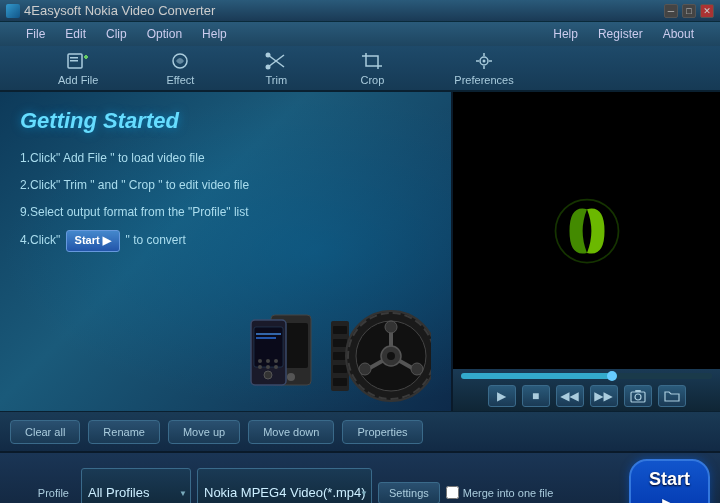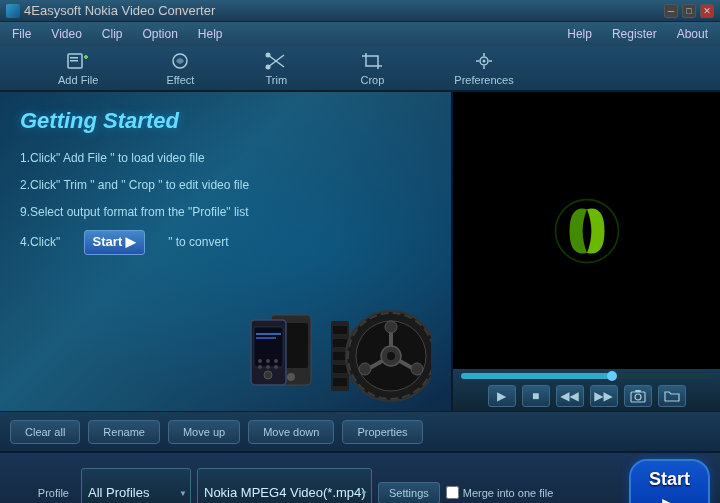--- a/index.html
+++ b/index.html
@@ -49,21 +49,21 @@
       color: #ccc;
     }
 
     
     #menu-bar {
       background: linear-gradient(to bottom, #2a5a7a, #1e4560);
       height: 24px;
       display: flex;
       align-items: center;
       justify-content: space-between;
-      padding: 0 8px;
+      padding: 0 22px;
       gap: 16px;
     }
     #menu-bar .menu-left {
       display: flex;
       gap: 12px;
     }
     #menu-bar .menu-right {
       display: flex;
       gap: 12px;
     }
@@ -143,23 +143,23 @@
       margin-bottom: 10px;
       line-height: 1.4;
     }
     .start-btn-inline {
       display: inline-block;
       background: linear-gradient(to bottom, #4488cc, #2255aa);
       border: 1px solid #6699dd;
       border-radius: 3px;
       padding: 2px 8px;
       color: #fff;
-      font-size: 13px;
+      font-size: 11px;
       font-weight: bold;
-      margin: 0 20px;
+      margin: 0 2px;
     }
 
     
     #film-reel {
       position: absolute;
       right: 20px;
       bottom: 10px;
       width: 100px;
       height: 100px;
     }
@@ -360,21 +360,21 @@
   <div class="title-controls">
     <div class="win-btn">─</div>
     <div class="win-btn">□</div>
     <div class="win-btn" style="background:#aa3333;">✕</div>
   </div>
 </div>
 
 <div id="menu-bar">
   <div class="menu-left">
     <span class="menu-item">File</span>
-    <span class="menu-item">Video</span>
+    <span class="menu-item">Edit</span>
     <span class="menu-item">Clip</span>
     <span class="menu-item">Option</span>
     <span class="menu-item">Help</span>
   </div>
   <div class="menu-right">
     <span class="menu-item">Help</span>
     <span class="menu-item">Register</span>
     <span class="menu-item">About</span>
   </div>
 </div>

